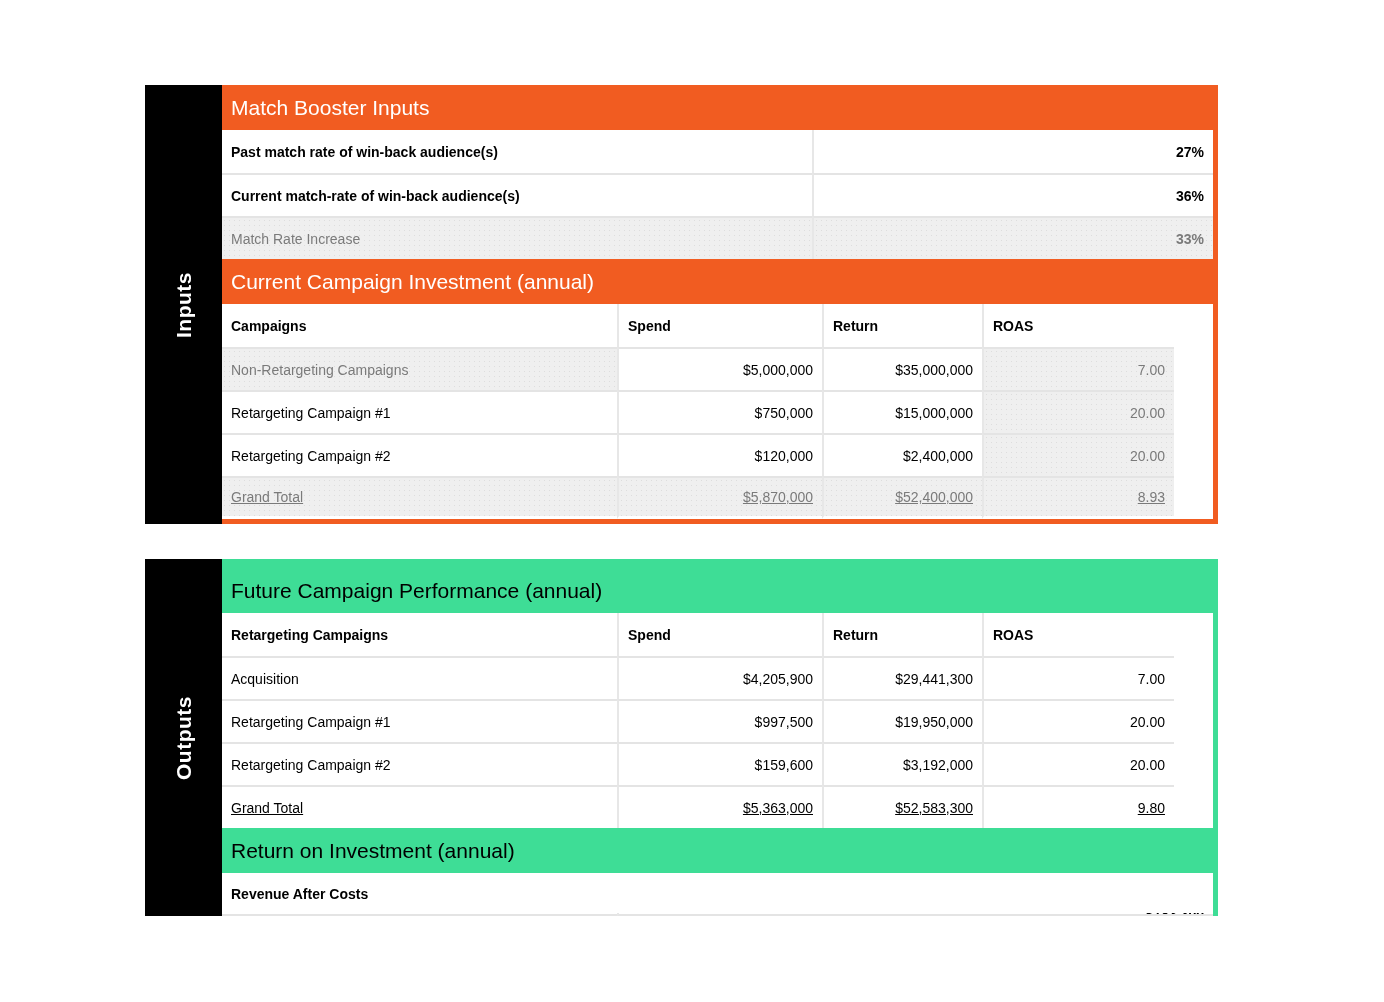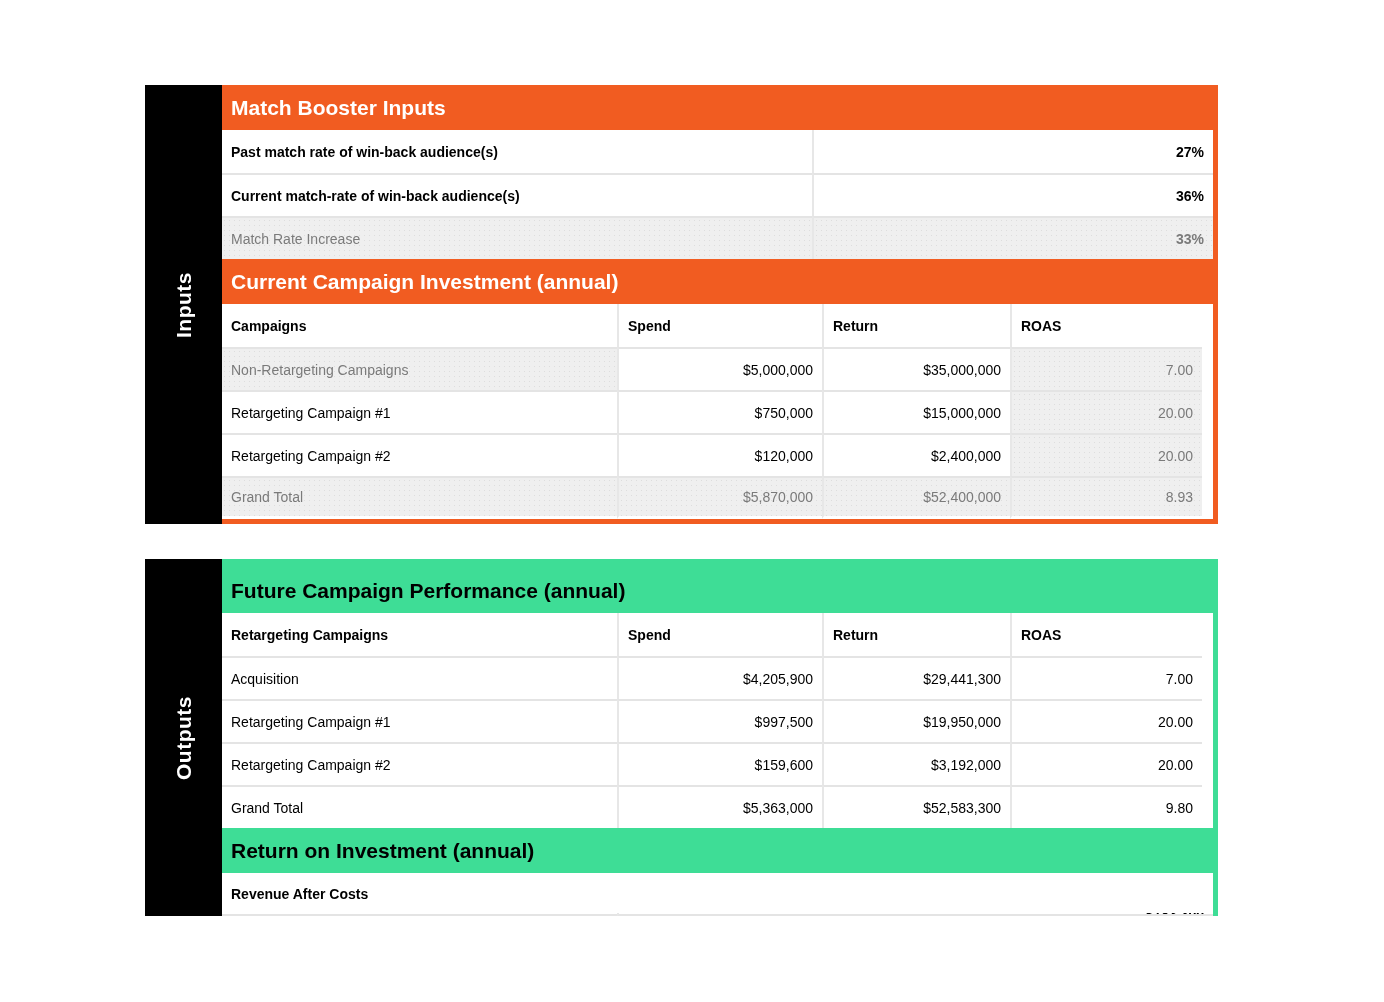--- a/index.html
+++ b/index.html
@@ -24,21 +24,21 @@
     color: #ffffff; font-weight: bold; font-size: 21px; letter-spacing: 0.5px;
   }
 
   
   .frame { width: 996px; flex: none; }
   .frame.orange { background: #F15C21; padding: 0 5px 5px 0; }
   .frame.green  { background: #3EDD96; padding: 9px 5px 0 0; }
 
   .band {
     height: 45px; display: flex; align-items: center;
-    padding-left: 9px; font-size: 21px; font-weight: bold;
+    padding-left: 9px; font-size: 21px; font-weight: normal;
   }
   .band.orange { background: #F15C21; color: #ffffff; }
   .band.green  { background: #3EDD96; color: #000000; }
 
   .rows { background: #ffffff; }
 
   .row { display: flex; height: 43px; background: #ffffff; }
   .row + .row .cell { border-top: 2px solid #e4e4e4; }
 
   .cell {
@@ -48,32 +48,32 @@
   }
   .cell + .cell { border-left: 2px solid #e7e7e7; }
   .cell.num { justify-content: flex-end; }
   .cell.bold { font-weight: bold; }
 
   
   .w-label  { width: 600px; }  
   .w-value  { width: 407px; font-weight: bold; }  
   .w-camp   { width: 395px; }
   .w-spend  { width: 205px; }
-  .w-return { width: 188px; }
+  .w-return { width: 160px; }
   .w-roas   { width: 192px; }
   .w-revval { width: 596px; margin-top: 40px; }  
 
   
   .cell.muted {
     color: #7a7a7a;
     background-color: #efefef;
     background-image: radial-gradient(#dddddd 0.9px, transparent 0.9px);
     background-size: 5px 5px;
   }
-  .total .cell { }
+  .total .cell { text-decoration: underline; }
   .last-row .cell { border-bottom: 3px solid #ffffff; }
   .end-row .cell { border-bottom: 2px solid #e4e4e4; }
 </style>
 </head>
 <body>
 
 <div class="page">
 
   <div class="block">
     <div class="side-rail">

